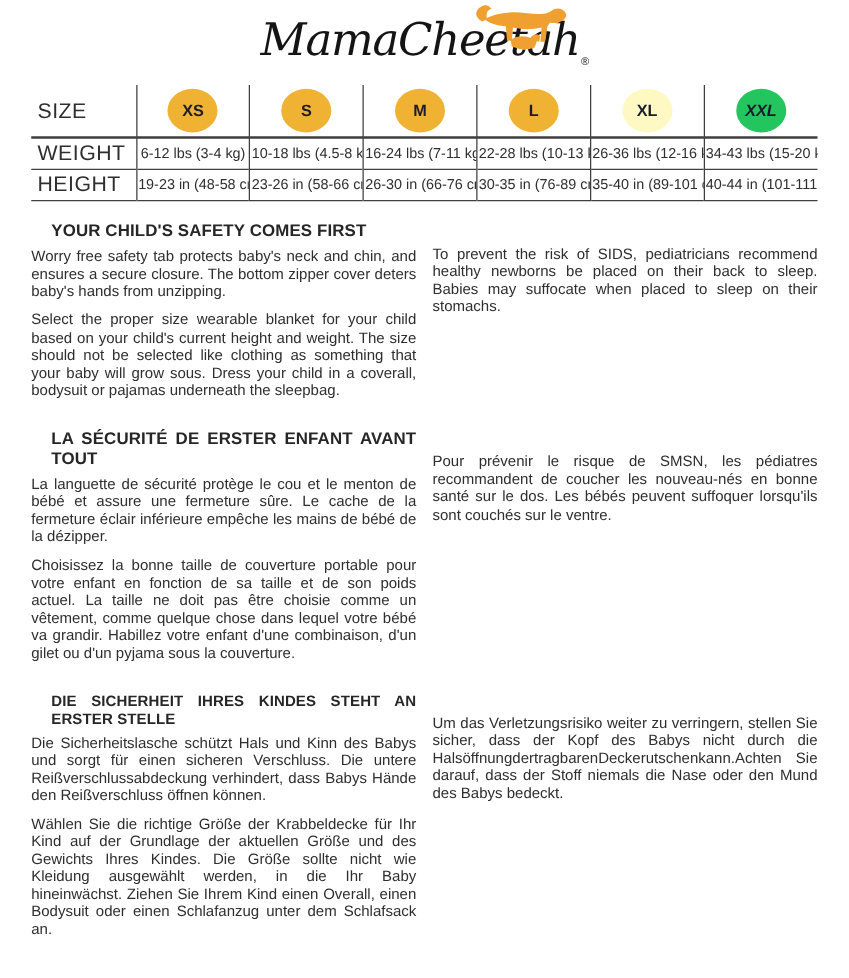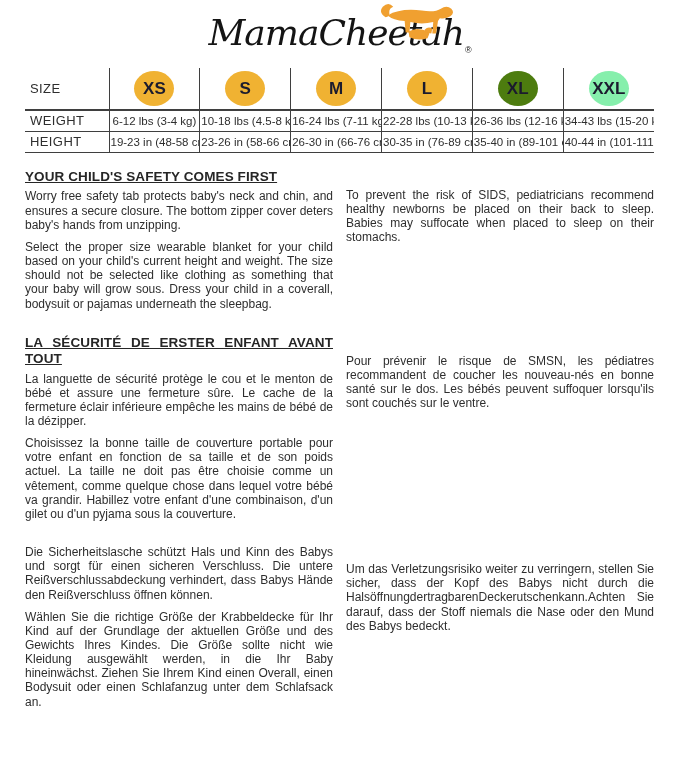--- a/index.html
+++ b/index.html
@@ -14,36 +14,36 @@
                color:#141414; letter-spacing:-1px; line-height:1.3; }
   .logo-reg { font-size:9px; color:#141414; position:relative; top:8px; left:1px; }
   .cheetah-svg { position:absolute; top:-7px; right:14px; }
 
   
   .size-table { border-collapse:collapse; margin:4px 25px 0 25px; width:629px;
                 font-size:11.5px; color:#2e2e2e; table-layout:fixed; }
   .size-table th, .size-table td { border-left:1px solid #3f3f3f; text-align:center;
                 padding:2px 1px; font-weight:normal; white-space:nowrap; overflow:hidden; }
   .size-table th:first-child, .size-table td:first-child { border-left:none; text-align:left;
-                padding-left:5px; font-size:13px; letter-spacing:0.4px; }
+                padding-left:5px; font-size:17px; letter-spacing:0.4px; }
   .size-table thead tr { border-bottom:2px solid #3f3f3f; }
   .size-table tbody tr { border-bottom:1px solid #3f3f3f; }
   .size-table thead th { height:42px; vertical-align:middle; }
   .size-table tbody td { height:21px; }
   .size-table col.lbl { width:84px; }
   .size-circle { display:inline-flex; align-items:center; justify-content:center;
                  width:40px; height:35px; border-radius:50%; background:#F0B232;
-                 color:#1b1b2e; font-weight:bold; font-size:17px; letter-spacing:0; }
+                 color:#1b1b2e; font-weight:bold; font-size:13px; letter-spacing:0; }
 
   
   .section { margin:16px 25px 0 25px; }
   .cols { display:flex; gap:13px; }
   .col { flex:1; text-align:justify; font-size:12px; line-height:1.18; }
   .col p { margin:0 0 8px 0; }
-  .sec-heading { font-size:13.5px; font-weight:bold; margin:0 0 5px 0; color:#262626; letter-spacing:0.1px;text-decoration:underline; }
+  .sec-heading { font-size:13.5px; font-weight:bold; margin:0 0 5px 16px; color:#262626; letter-spacing:0.1px; }
   .sec-heading.small { font-size:12px; }
   .col.right { padding-top:19px; }
   .section.german .col.right { padding-top:17px; }
 </style>
 </head>
 <body>
 
 <div class="page">
 
   <header class="logo">
@@ -73,22 +73,22 @@
         <col>
         <col>
       </colgroup>
     <thead>
       <tr>
         <th>SIZE</th>
         <th><span class="size-circle" style="background: rgb(240, 178, 50);">XS</span></th>
         <th><span class="size-circle" style="background: rgb(240, 178, 50);">S</span></th>
         <th><span class="size-circle" style="background: rgb(240, 178, 50);">M</span></th>
         <th><span class="size-circle" style="background: rgb(240, 178, 50);">L</span></th>
-        <th><span class="size-circle" style="background: #4d7c0f;">XL</span></th>
-        <th><span class="size-circle" style="background: #86efac;">XXL</span></th>
+        <th><span class="size-circle" style="background: #fef9c3;">XL</span></th>
+        <th><span class="size-circle" style="background: #22c55e; font-style: italic;">XXL</span></th>
       </tr>
     </thead>
     <tbody>
       <tr>
         <td>WEIGHT</td>
         <td>6-12 lbs (3-4 kg)</td>
         <td>10-18 lbs (4.5-8 kg)</td>
         <td>16-24 lbs (7-11 kg)</td>
         <td>22-28 lbs (10-13 kg)</td>
         <td>26-36 lbs (12-16 kg)</td>
@@ -128,20 +128,21 @@
       </div>
       <div class="col right">
         <p>Pour prévenir le risque de SMSN, les pédiatres recommandent de coucher les nouveau-nés en bonne santé sur le dos. Les bébés peuvent suffoquer lorsqu'ils sont couchés sur le ventre.</p>
       </div>
     </div>
   </section>
 
   <section class="section german">
     <div class="cols">
       <div class="col left">
+        <h2 class="sec-heading small">DIE SICHERHEIT IHRES KINDES STEHT AN ERSTER STELLE</h2>
         <p>Die Sicherheitslasche schützt Hals und Kinn des Babys und sorgt für einen sicheren Verschluss. Die untere Reißverschlussabdeckung verhindert, dass Babys Hände den Reißverschluss öffnen können.</p>
         <p>Wählen Sie die richtige Größe der Krabbeldecke für Ihr Kind auf der Grundlage der aktuellen Größe und des Gewichts Ihres Kindes. Die Größe sollte nicht wie Kleidung ausgewählt werden, in die Ihr Baby hineinwächst. Ziehen Sie Ihrem Kind einen Overall, einen Bodysuit oder einen Schlafanzug unter dem Schlafsack an.</p>
       </div>
       <div class="col right">
         <p>Um das Verletzungsrisiko weiter zu verringern, stellen Sie sicher, dass der Kopf des Babys nicht durch die HalsöffnungdertragbarenDeckerutschenkann.Achten Sie darauf, dass der Stoff niemals die Nase oder den Mund des Babys bedeckt.</p>
       </div>
     </div>
   </section>
 
 </div>

